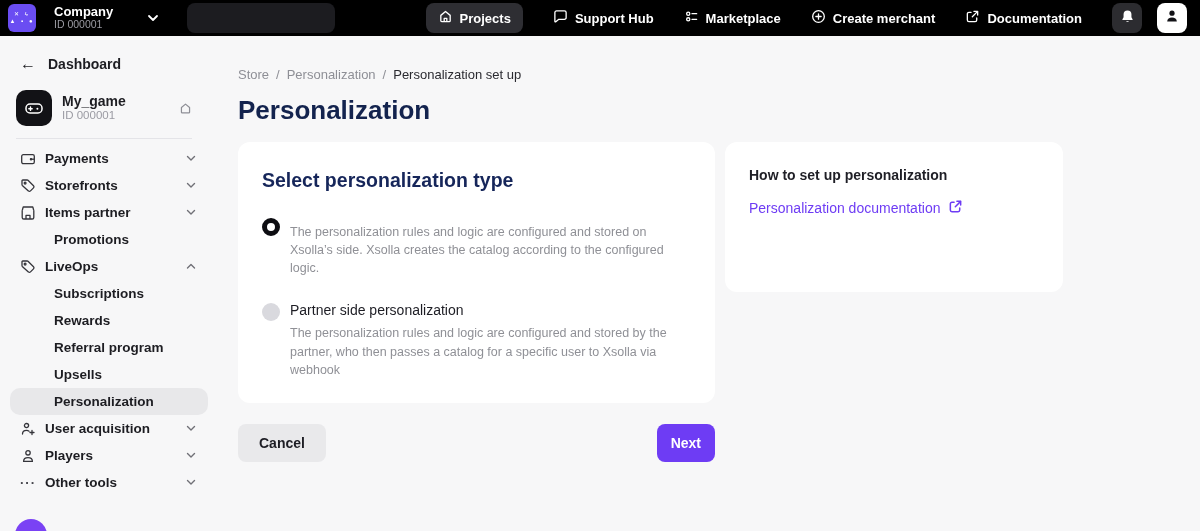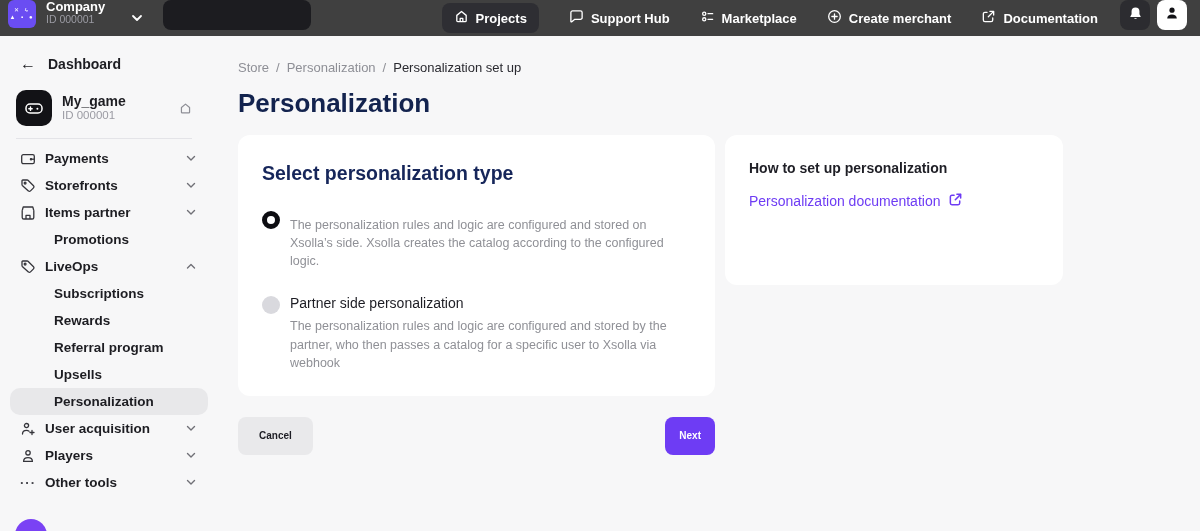--- a/index.html
+++ b/index.html
@@ -1,21 +1,21 @@
 <!DOCTYPE html>
 <html><head>
 <meta charset="utf-8">
 <style>
   * { margin:0; padding:0; box-sizing:border-box; }
   html,body { width:1200px; height:531px; overflow:hidden;
     font-family:"Liberation Sans", sans-serif; background:#f7f7f8; }
 
   
-  .topbar { height:36px; background:#404040; display:flex; 
-    padding:0 13px 0 8px; position:relative; }
+  .topbar { height:36px; background:#000000; display:flex; align-items:center;
+    padding:0 13px 0 8px; position:relative;gap:8px; }
   .logo { width:28px; height:28px; border-radius:6px; background:#6a4df2;
     display:flex; flex-direction:column; align-items:center; justify-content:center;
     color:#fff; font-size:6px; line-height:7px; letter-spacing:2px; flex:none; }
   .company { margin-left:10px; line-height:1.1; }
   .company .cname { color:#fff; font-size:13px; font-weight:700; }
   .company .cid { color:#9b9ba3; font-size:10.5px; }
   .top-chev { margin-left:26px; display:flex; align-items:center; }
   .topbar-panel { margin-left:20px; width:148px; height:30px; border-radius:8px;
     background:#1c1c20; flex:none; }
   .topnav { margin-left:auto; display:flex; align-items:center; gap:30px; }
@@ -50,21 +50,21 @@
   .side-item.sub { padding-left:45px; }
   .side-item.selected { background:#e8e8ea; border-radius:10px; margin:0 0 0 10px;
     padding-left:35px; }
   .dots-icon { font-size:13px; color:#45454c; letter-spacing:1px; font-weight:700; }
 
   .fab { position:absolute; left:15px; bottom:-20px; width:32px; height:32px;
     border-radius:50%; background:#7a42f4; }
 
   
   .main { flex:1; padding:24px 0 0 30px; }
-  .breadcrumb { font-size:13px; color:#8e8f96; display:flex; gap:7px; }
+  .breadcrumb { font-size:13px; color:#8e8f96; display:flex; gap:7px;margin-top:7px; }
   .breadcrumb .current { color:#2a2a30; font-weight:500; }
   .page-title { margin-top:13px; font-size:26px; font-weight:700; color:#13234e; }
   .content-row { display:flex; gap:10px; margin-top:16px; align-items:flex-start; }
 
   .form-card { width:477px; min-height:215px; background:#fff; border-radius:12px;
     padding:27px 24px 24px 24px; }
   .form-heading { font-size:19.5px; font-weight:600; color:#16265a; }
   .option { display:flex; margin-top:25px; }
   .radio { width:18px; height:18px; border-radius:50%; flex:none; margin-top:1px; }
   .radio.on { background:#fff; border:5.5px solid #0d0d12; }
@@ -75,21 +75,21 @@
     max-width:420px; }
 
   .help-card { width:338px; height:150px; background:#fff; border-radius:12px;
     padding:25px 24px; }
   .help-heading { font-size:14px; font-weight:700; color:#1f1f26; }
   .help-link { margin-top:16px; display:flex; align-items:center; gap:8px;
     color:#6e3cf4; font-size:14px; cursor:pointer; }
 
   .actions-row { width:477px; display:flex; justify-content:space-between;
     margin-top:21px; }
-  .btn { height:38px; border:none; border-radius:8px; font-size:10px; font-weight:700;
+  .btn { height:38px; border:none; border-radius:8px; font-size:14px; font-weight:700;
     font-family:"Liberation Sans", sans-serif; cursor:pointer; }
   .btn.cancel { background:#e9e9eb; color:#1d1d24; padding:0 21px; }
   .btn.next { background:#6e3cf4; color:#fff; padding:0 14px; }
 </style>
 </head>
 <body>
 
 <div class="topbar">
   <div class="logo">
     <span>✕ ϟ</span>

